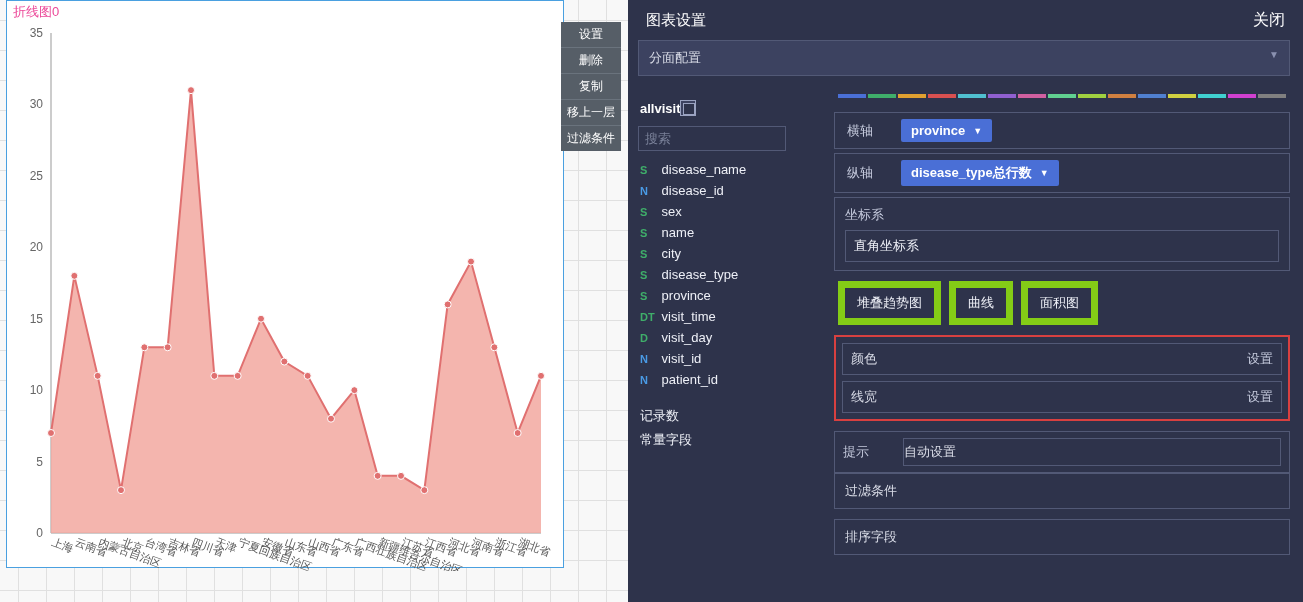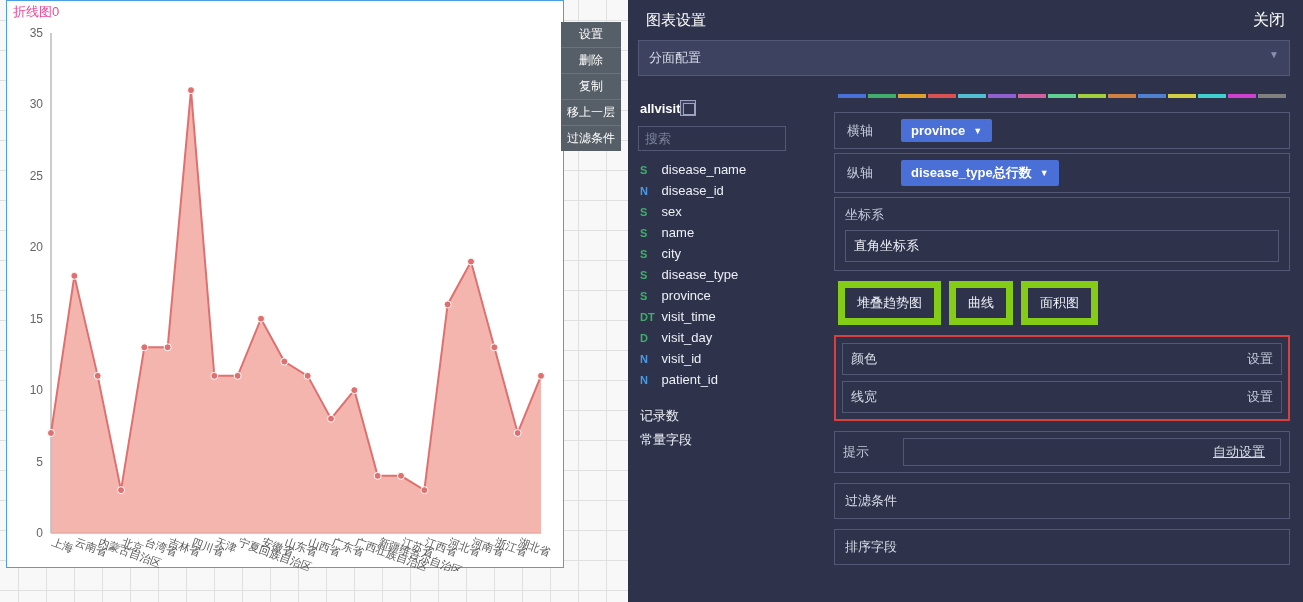--- a/index.html
+++ b/index.html
@@ -58,22 +58,22 @@
 .cfg-block-title { color: #c4c9dc; margin-bottom: 6px; }
 .inner-box { border: 1px solid #525976; padding: 6px 8px; color: #eef0f7; cursor: pointer; }
 
 .btn-row { display: flex; gap: 8px; margin-bottom: 10px; padding: 0 4px; }
 .btn-row .btn { border: 7px solid #84cc16; padding: 6px 12px; color: #eef0f7; cursor: pointer; }
 
 .highlight-group { border: 2px solid #d84040; margin-bottom: 10px; }
 .kv-row { border: 1px solid #525976; margin: 6px; padding: 6px 8px; display: flex; justify-content: space-between; align-items: center; }
 .kv-row .set { color: #c4c9dc; cursor: pointer; }
 
-.kv-row-outer { border: 1px solid #525976; margin-bottom: 10px; padding: 6px 8px; display: flex; align-items: center; gap: 16px; }
-.kv-row-outer .val { flex: 1; border: 1px solid #525976; padding: 4px 15px; display: flex; justify-content: flex-end; text-decoration: underline; }
+.kv-row-outer { border: 1px solid #525976; padding: 6px 8px; display: flex; align-items: center; gap: 16px; }
+.kv-row-outer .val { flex: 1; border: 1px solid #525976; padding: 4px 0; display: flex; justify-content: flex-start; }
 </style>
 </head>
 <body>
 
 <div class="canvas-area">
   <div class="grid-bg"></div>
   <div class="chart-box">
     <div class="chart-title">折线图0</div>
     <svg class="chart-svg" width="556" height="548">
       <g transform="translate(44,10)" id="plot-area">

